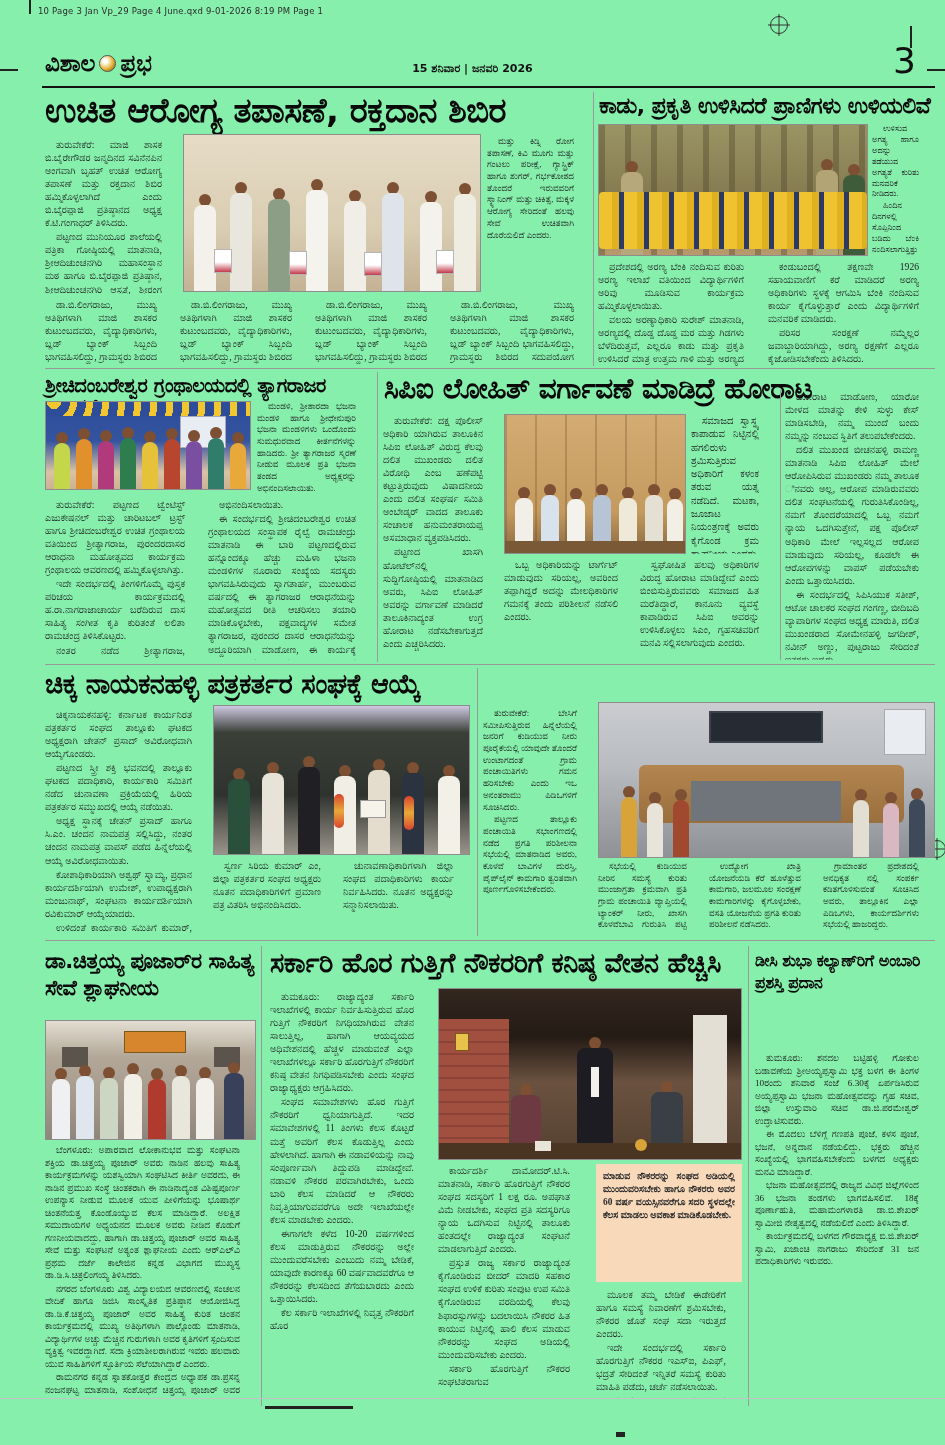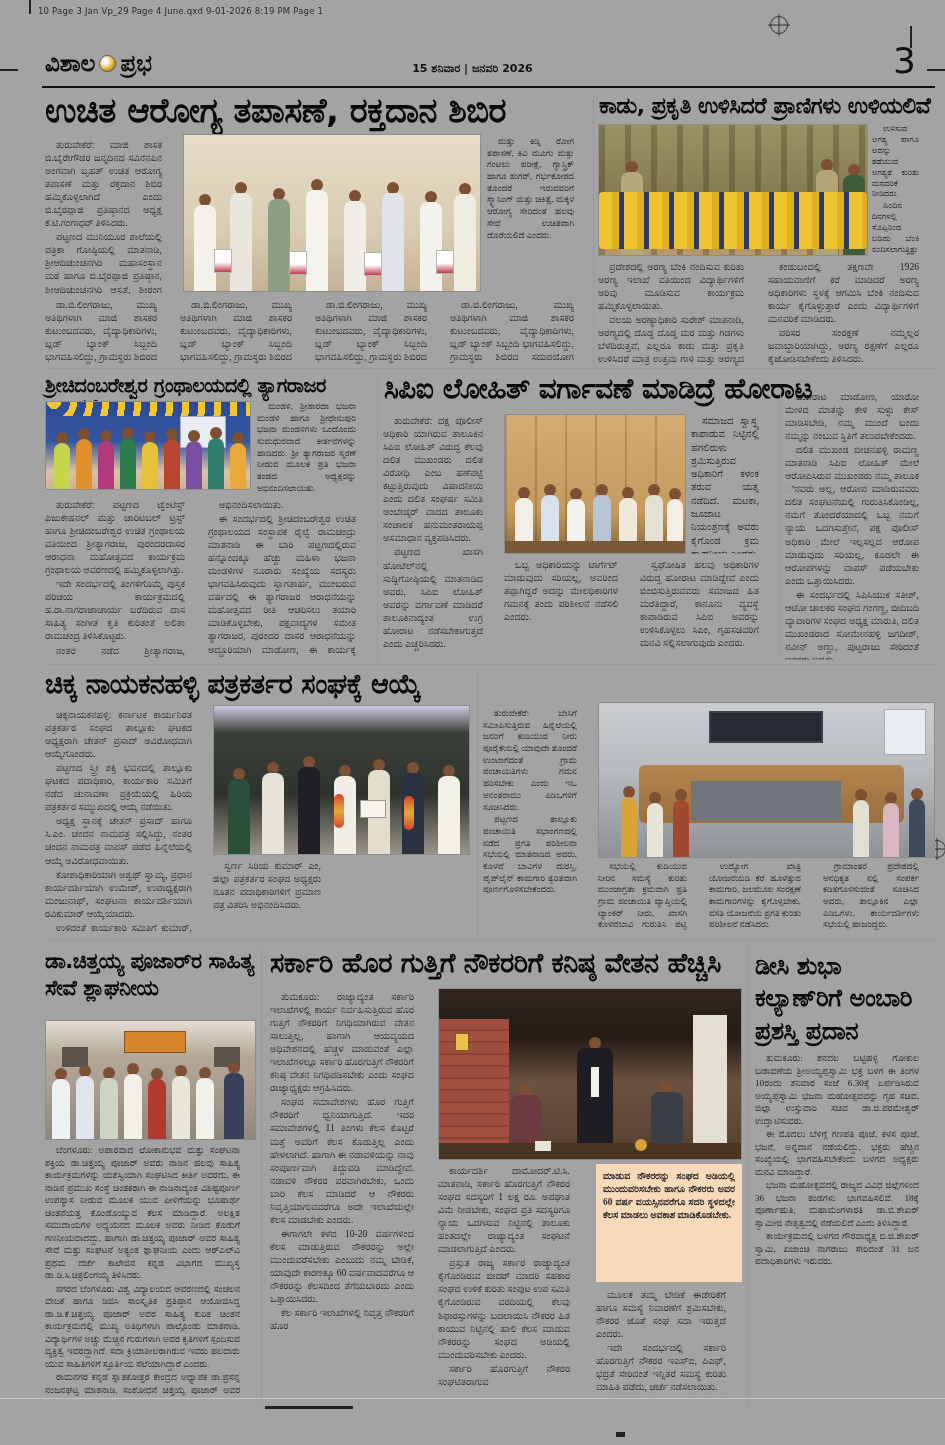--- a/index.html
+++ b/index.html
@@ -1,16 +1,16 @@
 <!DOCTYPE html>
 <html><head>
 <meta charset="utf-8">
 <style>
   html,body{margin:0;padding:0;background:#d9d9d9;}
-  .page{position:relative;width:945px;height:1445px;background:#a3a3a3;overflow:hidden;
+  .page{position:relative;width:945px;height:1445px;background:#86efac;overflow:hidden;
         font-family:"Liberation Serif", serif;color:#1c1c1c;}
   .abs{position:absolute;}
   .slug{font-family:"DejaVu Sans", sans-serif;font-size:8.5px;color:#2b2b2b;letter-spacing:.2px;}
   .masthead{font-family:"DejaVu Sans", sans-serif;font-weight:bold;font-size:23px;color:#0e0e0e;display:flex;align-items:center;gap:4px;}
   .logo-dot{width:15px;height:15px;border-radius:50%;display:inline-block;
             background:radial-gradient(circle at 35% 35%, #fff 15%, #e5b63a 55%, #7a5408 100%);border:1px solid #555;}
   .dateline{font-family:"DejaVu Sans", sans-serif;font-size:11px;font-weight:bold;color:#111;}
   .pagenum{font-family:"DejaVu Sans", sans-serif;font-size:36px;color:#111;}
   .mast-rule{background:#111;height:2px;}
   .hrule{background:#9a9a9a;height:1px;}
@@ -204,20 +204,23 @@
         <i class="pers" style="--c:#2b3340;left:186px;height:62%;"></i>
       <i class="pers" style="--c:#f3f0e8;left:222px;height:60%;"></i>
       <i style="position:absolute;left:120px;bottom:26px;width:10px;height:34px;background:linear-gradient(#d8452e,#e8a93a,#d8452e);border-radius:5px;"></i>
       <i style="position:absolute;left:190px;bottom:24px;width:10px;height:34px;background:linear-gradient(#d8452e,#e8a93a,#d8452e);border-radius:5px;"></i>
       <i style="position:absolute;left:146px;bottom:36px;width:24px;height:16px;background:#f6f3ea;border:1px solid #999;"></i>
     </div>
   </div>
   <div class="col abs" style="left:213px;top:859px;width:124px;height:74px;">
       <p>ಸ್ವರ್ಣ ಸಿರಿಯ ಕುಮಾರ್ ಎಂ, ಜಿಲ್ಲಾ ಪತ್ರಕರ್ತರ ಸಂಘದ ಅಧ್ಯಕ್ಷರು ನೂತನ ಪದಾಧಿಕಾರಿಗಳಿಗೆ ಪ್ರಮಾಣ ಪತ್ರ ವಿತರಿಸಿ ಅಭಿನಂದಿಸಿದರು.</p>
     </div>
+  <div class="col abs" style="left:343px;top:859px;width:127px;height:74px;">
+      <p>ಚುನಾವಣಾಧಿಕಾರಿಗಳಾಗಿ ಜಿಲ್ಲಾ ಸಂಘದ ಪದಾಧಿಕಾರಿಗಳು ಕಾರ್ಯ ನಿರ್ವಹಿಸಿದರು. ನೂತನ ಅಧ್ಯಕ್ಷರನ್ನು ಸನ್ಮಾನಿಸಲಾಯಿತು.</p>
+    </div>
 
   <div class="col small abs" style="left:483px;top:708px;width:110px;height:226px;">
       <p>ತುರುವೇಕೆರೆ: ಬೇಸಿಗೆ ಸಮೀಪಿಸುತ್ತಿರುವ ಹಿನ್ನೆಲೆಯಲ್ಲಿ ಜನರಿಗೆ ಕುಡಿಯುವ ನೀರು ಪೂರೈಕೆಯಲ್ಲಿ ಯಾವುದೇ ತೊಂದರೆ ಉಂಟಾಗದಂತೆ ಗ್ರಾಮ ಪಂಚಾಯಿತಿಗಳು ಗಮನ ಹರಿಸಬೇಕು ಎಂದು ಇಒ ಅನಂತರಾಮು ಪಿಡಿಒಗಳಿಗೆ ಸೂಚಿಸಿದರು.</p>
       <p>ಪಟ್ಟಣದ ತಾಲ್ಲೂಕು ಪಂಚಾಯಿತಿ ಸಭಾಂಗಣದಲ್ಲಿ ನಡೆದ ಪ್ರಗತಿ ಪರಿಶೀಲನಾ ಸಭೆಯಲ್ಲಿ ಮಾತನಾಡಿದ ಅವರು, ಕೊಳವೆ ಬಾವಿಗಳ ದುರಸ್ತಿ, ಪೈಪ್‌ಲೈನ್ ಕಾಮಗಾರಿ ತ್ವರಿತವಾಗಿ ಪೂರ್ಣಗೊಳಿಸಬೇಕೆಂದರು.</p>
     </div>
   <div class="photo abs" style="left:598px;top:702px;width:337px;height:156px;background:linear-gradient(#caccd0 0%,#b9bcc0 40%,#8e9296 100%);">
     <div class="figs">
       <i style="position:absolute;left:110px;top:8px;width:110px;height:28px;background:#262b33;border:2px solid #3c424c;"></i>
       <i style="position:absolute;right:8px;top:6px;width:40px;height:44px;background:#e9edf1;border:1px solid #aaa;"></i>
       <i style="position:absolute;left:40px;top:62px;right:30px;height:58px;background:linear-gradient(#b3854f,#9a6f3e);border-radius:6px;"></i>
@@ -295,21 +298,21 @@
     </div>
   <div class="pull abs" style="left:596px;top:1164px;width:146px;height:118px;">ಮಾಡುವ ನೌಕರರನ್ನು ಸಂಘದ ಅಡಿಯಲ್ಲಿ ಮುಂದುವರಿಸಬೇಕು ಹಾಗೂ ನೌಕರರು ಅವರ 60 ವರ್ಷ ವಯಸ್ಸಿನವರೆಗೂ ಸದರಿ ಸ್ಥಳದಲ್ಲೇ ಕೆಲಸ ಮಾಡಲು ಅವಕಾಶ ಮಾಡಿಕೊಡಬೇಕು.</div>
   <div class="col abs" style="left:596px;top:1288px;width:146px;height:110px;">
       <p>ಮೂಲಕ ತಮ್ಮ ಬೇಡಿಕೆ ಈಡೇರಿಕೆಗೆ ಹಾಗೂ ಸಮಸ್ಯೆ ನಿವಾರಣೆಗೆ ಶ್ರಮಿಸಬೇಕು, ನೌಕರರ ಜೊತೆ ಸಂಘ ಸದಾ ಇರುತ್ತದೆ ಎಂದರು.</p>
       <p>ಇದೇ ಸಂದರ್ಭದಲ್ಲಿ ಸರ್ಕಾರಿ ಹೊರಗುತ್ತಿಗೆ ನೌಕರರ ಇಎಸ್‌ಐ, ಪಿಎಫ್, ಭದ್ರತೆ ಸೇರಿದಂತೆ ಇನ್ನಿತರೆ ಸಮಸ್ಯೆ ಕುರಿತು ಮಾಹಿತಿ ಪಡೆದು, ಚರ್ಚೆ ನಡೆಸಲಾಯಿತು.</p>
       <p>ಸಭೆಯಲ್ಲಿ ಸರ್ಕಾರಿ ಹೊರಗುತ್ತಿಗೆ ನೌಕರರ ಸಂಘದ ರಾಜ್ಯ ಪ್ರಧಾನ ಕಾರ್ಯದರ್ಶಿ ಸುನಿಲ್, ರಾಜ್ಯ ಸಂಚಾಲಕ ಗಂಗಾಧರ್ ಮುತ್ತಿಕೆಲು ಪಾಲ್ಗೊಂಡಿದ್ದರು.</p>
     </div>
 
   <div class="vrule abs" style="left:748px;top:946px;height:460px;"></div>
 
-  <h2 class="hl abs" style="left:755px;top:950px;width:180px;font-size:24px;line-height:1.35;">ಡೀಸಿ ಶುಭಾ ಕಲ್ಯಾಣ್‌ರಿಗೆ ಅಂಬಾರಿ ಪ್ರಶಸ್ತಿ ಪ್ರದಾನ</h2>
+  <h2 class="hl abs" style="left:755px;top:950px;width:180px;font-size:16px;line-height:1.35;">ಡೀಸಿ ಶುಭಾ ಕಲ್ಯಾಣ್‌ರಿಗೆ ಅಂಬಾರಿ ಪ್ರಶಸ್ತಿ ಪ್ರದಾನ</h2>
   <div class="col abs" style="left:755px;top:1052px;width:180px;height:346px;font-size:9.2px;">
       <p>ತುಮಕೂರು: ಶನದಲ ಬಟ್ಟಿಹಳ್ಳಿ ಗೋಕುಲ ಬಡಾವಣೆಯ ಶ್ರೀಅಯ್ಯಪ್ಪಸ್ವಾಮಿ ಭಕ್ತ ಬಳಗ ಈ ತಿಂಗಳ 10ರಂದು ಶನಿವಾರ ಸಂಜೆ 6.30ಕ್ಕೆ ಏರ್ಪಡಿಸಿರುವ ಅಯ್ಯಪ್ಪಸ್ವಾಮಿ ಭಜನಾ ಮಹೋತ್ಸವವನ್ನು ಗೃಹ ಸಚಿವ, ಜಿಲ್ಲಾ ಉಸ್ತುವಾರಿ ಸಚಿವ ಡಾ.ಜಿ.ಪರಮೇಶ್ವರ್ ಉದ್ಘಾಟಿಸುವರು.</p>
       <p>ಈ ಮೊದಲು ಬೆಳಿಗ್ಗೆ ಗಣಪತಿ ಪೂಜೆ, ಕಳಸ ಪೂಜೆ, ಭಜನೆ, ಅನ್ನದಾನ ನಡೆಯಲಿದ್ದು, ಭಕ್ತರು ಹೆಚ್ಚಿನ ಸಂಖ್ಯೆಯಲ್ಲಿ ಭಾಗವಹಿಸಬೇಕೆಂದು ಬಳಗದ ಅಧ್ಯಕ್ಷರು ಮನವಿ ಮಾಡಿದ್ದಾರೆ.</p>
       <p>ಭಜನಾ ಮಹೋತ್ಸವದಲ್ಲಿ ರಾಜ್ಯದ ವಿವಿಧ ಜಿಲ್ಲೆಗಳಿಂದ 36 ಭಜನಾ ತಂಡಗಳು ಭಾಗವಹಿಸಲಿವೆ. 18ಕ್ಕೆ ಪೂರ್ಣಾಹುತಿ, ಮಹಾಮಂಗಳಾರತಿ ಡಾ.ಬಿ.ಶೇಖರ್ ಸ್ವಾಮೀಜಿ ನೇತೃತ್ವದಲ್ಲಿ ನಡೆಯಲಿದೆ ಎಂದು ತಿಳಿಸಿದ್ದಾರೆ.</p>
       <p>ಕಾರ್ಯಕ್ರಮದಲ್ಲಿ ಬಳಗದ ಗೌರವಾಧ್ಯಕ್ಷ ಬಿ.ಜಿ.ಶೇಖರ್ ಸ್ವಾಮಿ, ಖಜಾಂಚಿ ನಾಗರಾಜು ಸೇರಿದಂತೆ 31 ಜನ ಪದಾಧಿಕಾರಿಗಳು ಇರುವರು.</p>
     </div>
 
   <div class="abs" style="left:0;top:1398px;width:945px;height:1px;background:#c4c4c4;"></div>
   <div class="abs tick" style="left:265px;top:1406px;width:88px;height:3px;"></div>
   <div class="abs tick" style="left:616px;top:1432px;width:9px;height:5px;"></div>

